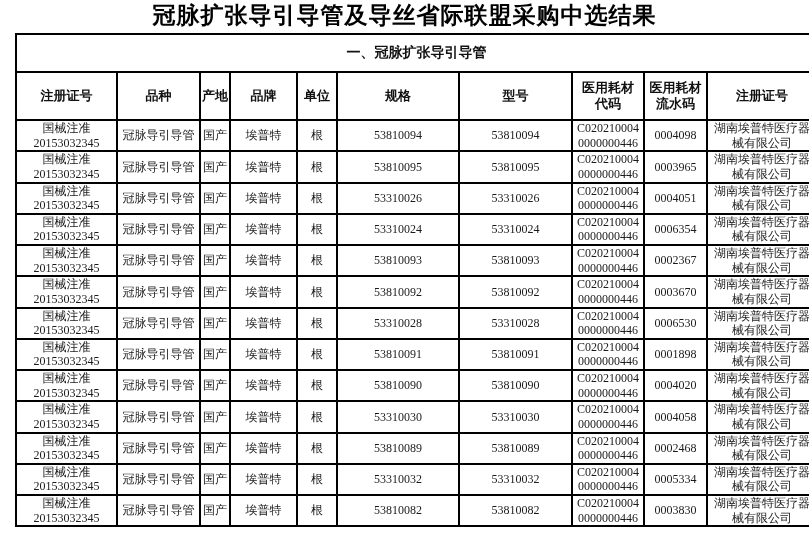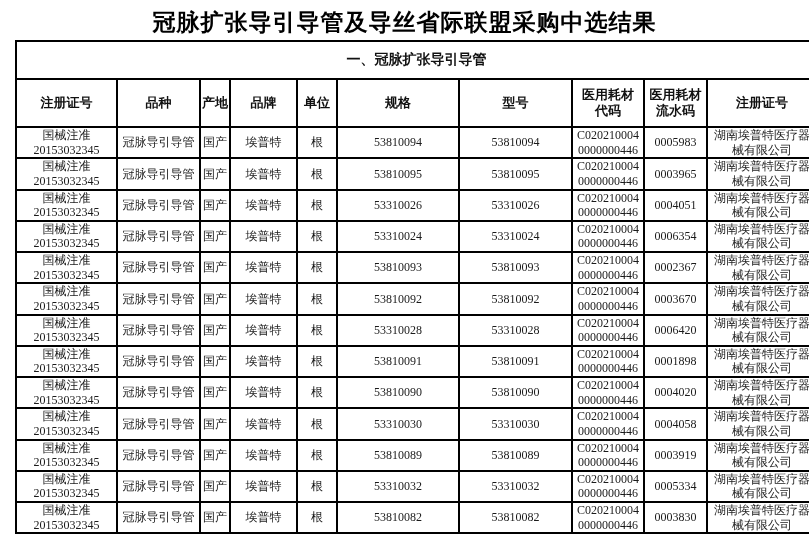--- a/index.html
+++ b/index.html
@@ -12,21 +12,21 @@
     font-family: "Liberation Serif", serif;
     color: #111111;
   }
   .page {
     width: 809px;
     height: 542px;
     position: relative;
   }
   .doc-title {
     margin: 0;
-    padding-top: 7px;
+    padding-top: 0;
     height: 33px;
     text-align: center;
     font-size: 23px;
     font-weight: bold;
     font-family: "Liberation Sans", sans-serif;
     letter-spacing: 1px;
     color: #000000;
     border-radius: 6px;
   }
   table.proc-table {
@@ -108,21 +108,21 @@
           <td>国械注准
 20153032345</td>
           <td>冠脉导引导管</td>
           <td>国产</td>
           <td>埃普特</td>
           <td>根</td>
           <td>53810094</td>
           <td>53810094</td>
           <td>C020210004
 0000000446</td>
-          <td>0005983</td>
+          <td>0004098</td>
           <td>湖南埃普特医疗器
 械有限公司</td>
         </tr>
         <tr>
           <td>国械注准
 20153032345</td>
           <td>冠脉导引导管</td>
           <td>国产</td>
           <td>埃普特</td>
           <td>根</td>
@@ -198,21 +198,21 @@
           <td>国械注准
 20153032345</td>
           <td>冠脉导引导管</td>
           <td>国产</td>
           <td>埃普特</td>
           <td>根</td>
           <td>53310028</td>
           <td>53310028</td>
           <td>C020210004
 0000000446</td>
-          <td>0006420</td>
+          <td>0006530</td>
           <td>湖南埃普特医疗器
 械有限公司</td>
         </tr>
         <tr>
           <td>国械注准
 20153032345</td>
           <td>冠脉导引导管</td>
           <td>国产</td>
           <td>埃普特</td>
           <td>根</td>
@@ -258,21 +258,21 @@
           <td>国械注准
 20153032345</td>
           <td>冠脉导引导管</td>
           <td>国产</td>
           <td>埃普特</td>
           <td>根</td>
           <td>53810089</td>
           <td>53810089</td>
           <td>C020210004
 0000000446</td>
-          <td>0003919</td>
+          <td>0002468</td>
           <td>湖南埃普特医疗器
 械有限公司</td>
         </tr>
         <tr>
           <td>国械注准
 20153032345</td>
           <td>冠脉导引导管</td>
           <td>国产</td>
           <td>埃普特</td>
           <td>根</td>

